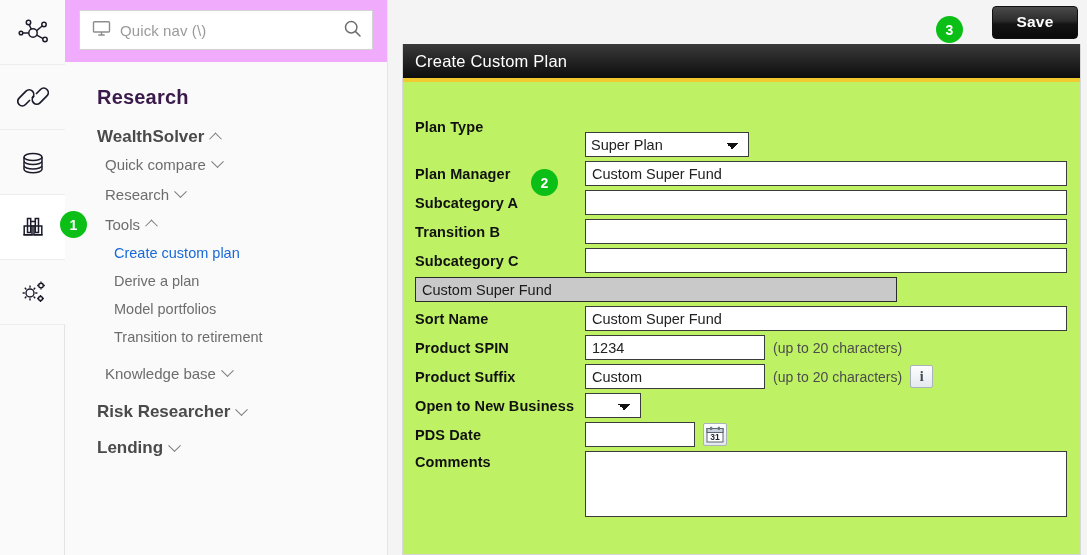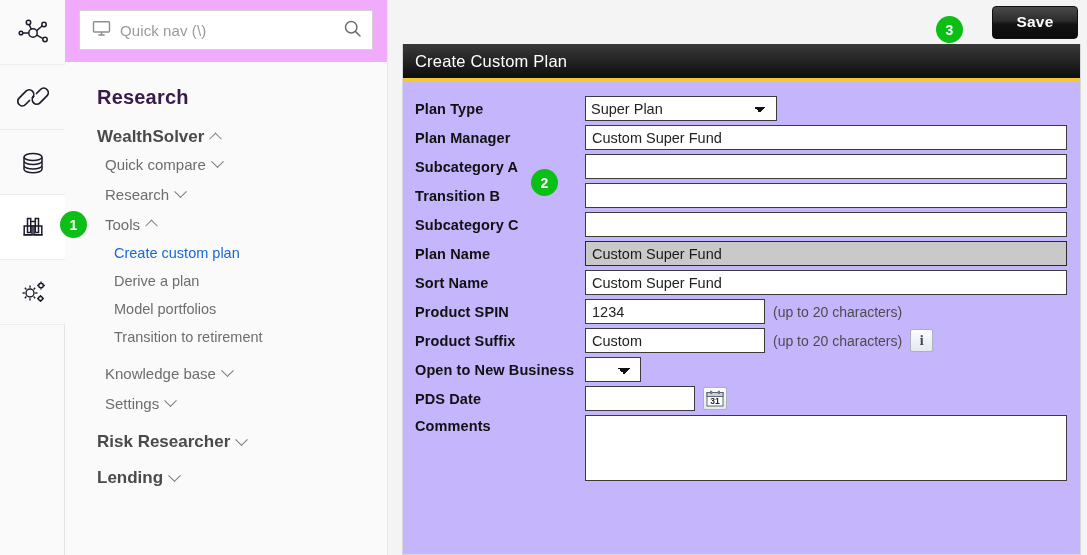--- a/index.html
+++ b/index.html
@@ -177,21 +177,21 @@
   }
   .panel-rule {
     height: 4px;
     flex: 0 0 4px;
     background: #f2ca30;
   }
   .panel-body {
     flex: 1;
     padding: 14px 0 0 0;
     overflow: hidden;
-    background: #c4b5fd;
+    background: #bef264;
   }
 
   
   .row {
     display: flex;
     align-items: center;
     padding: 0 0 0 12px;
     margin-bottom: 4px;
     position: relative;
   }
@@ -231,21 +231,21 @@
     appearance: none;
     background-image:
       linear-gradient(45deg, transparent 50%, #111 50%),
       linear-gradient(135deg, #111 50%, transparent 50%);
     background-position:
       calc(100% - 16px) 10px,
       calc(100% - 10px) 10px;
     background-size: 6px 6px, 6px 6px;
     background-repeat: no-repeat;
   }
-  select.s-type { width: 192px; }
+  select.s-type { width: 164px; margin-top: 36px; }
   select.s-sub  { width: 190px; }
   select.s-open { width: 56px; }
   .hint {
     font-size: 14px;
     color: #4c4c4c;
     white-space: nowrap;
   }
   .iconbtn {
     width: 23px; height: 23px;
     border: 1px solid #a9b2bd;
@@ -410,24 +410,20 @@
       <div class="nav-l2 sel">Create custom plan</div>
       <div class="nav-l2">Derive a plan</div>
       <div class="nav-l2">Model portfolios</div>
       <div class="nav-l2">Transition to retirement</div>
 
       <div class="nav-l1" style="padding-top:14px;">
         <span>Knowledge base</span>
         <span class="chev"></span>
       </div>
 
-      <div class="nav-l1">
-        <span>Settings</span>
-        <span class="chev"></span>
-      </div>
 
       <div class="nav-group">
         <span>Risk Researcher</span>
         <span class="chev"></span>
       </div>
 
       <div class="nav-group">
         <span>Lending</span>
         <span class="chev"></span>
       </div>
@@ -479,21 +475,20 @@
         </div>
 
         <div class="row">
           <div class="lbl">Subcategory C</div>
           <div class="fld">
             <input class="tx wide" value="" style="">
           </div>
         </div>
 
         <div class="row">
-          <div class="lbl">Plan Name</div>
           <div class="fld">
             <input class="tx wide ro" readonly="" value="Custom Super Fund" style="">
           </div>
         </div>
 
         <div class="row">
           <div class="lbl">Sort Name</div>
           <div class="fld">
             <input class="tx wide" value="Custom Super Fund" style="">
           </div>

